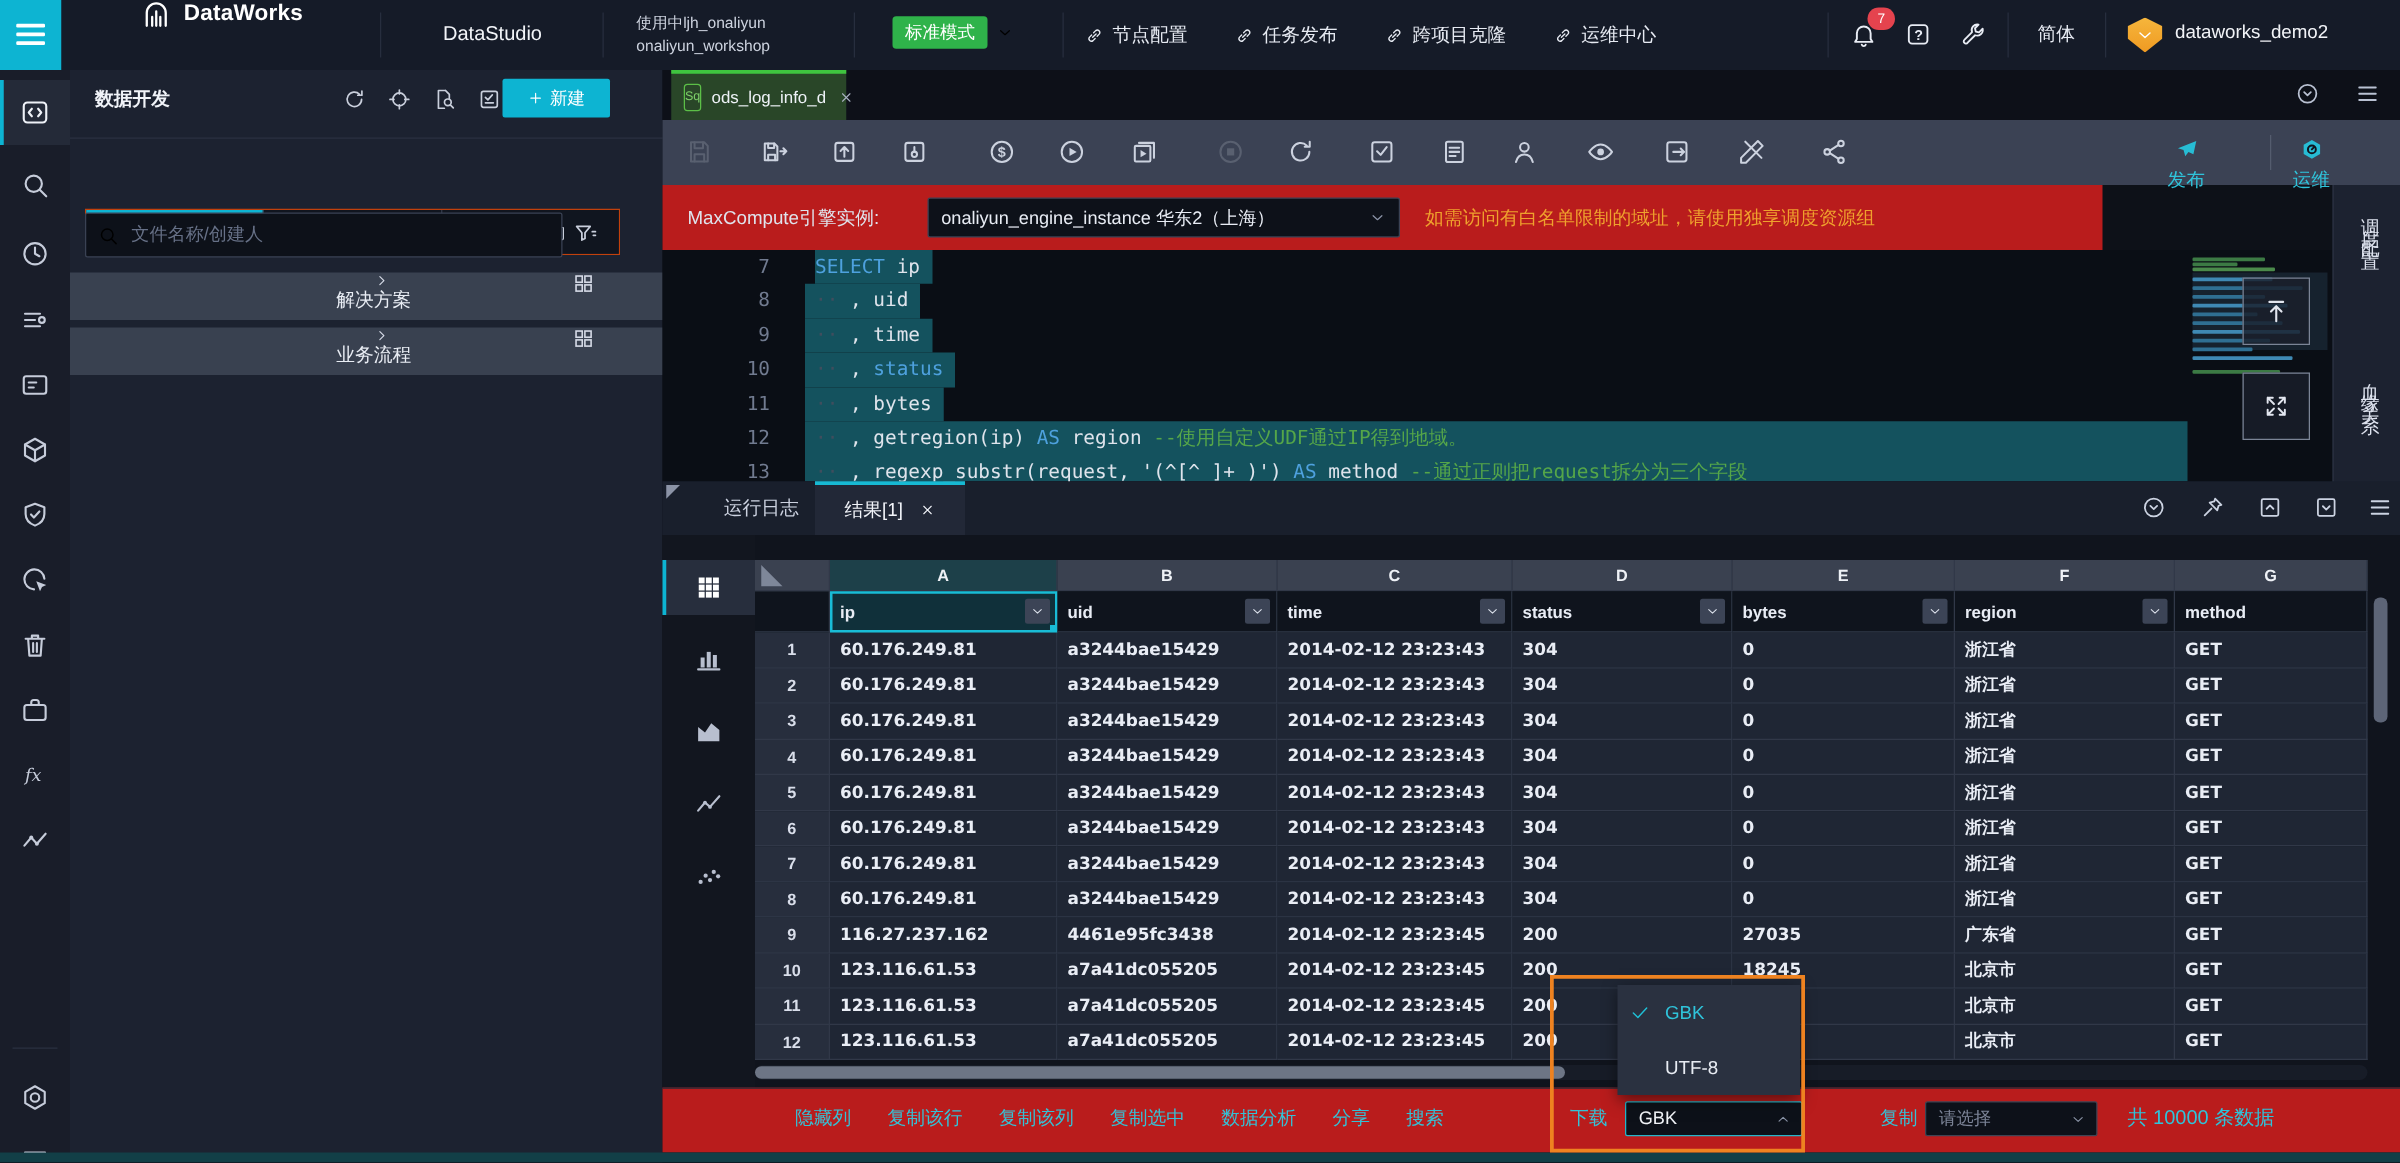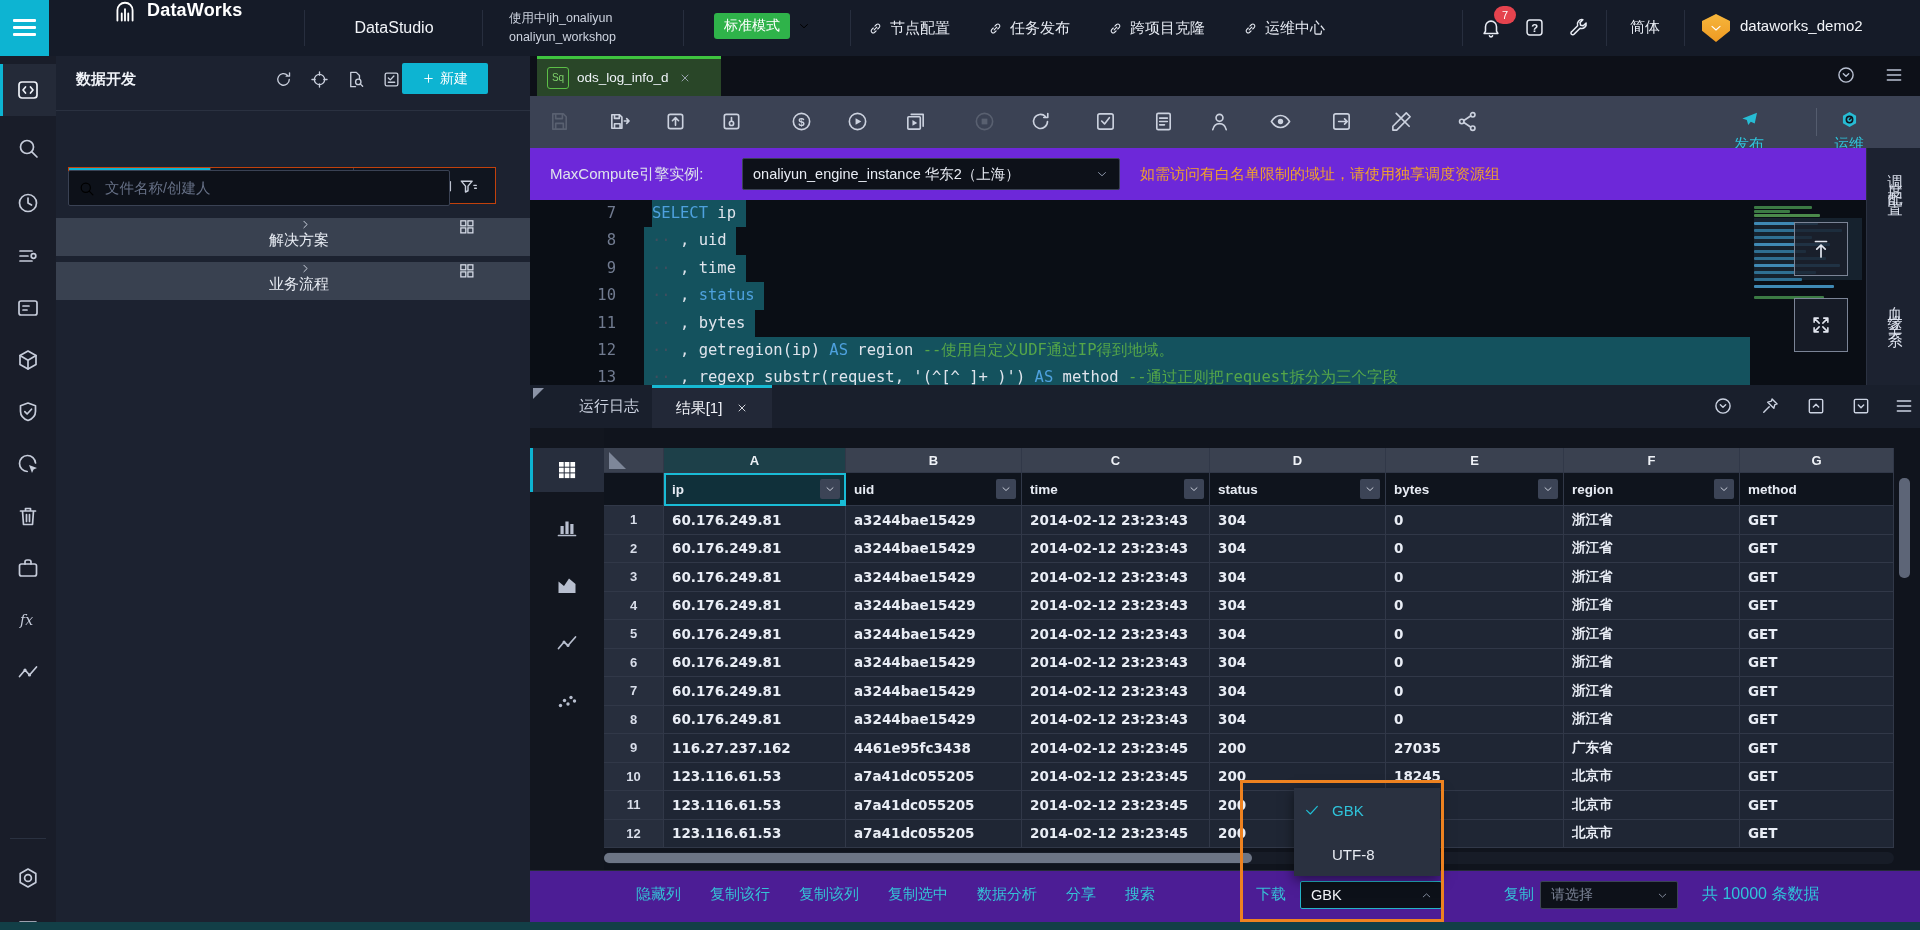--- a/index.html
+++ b/index.html
@@ -53,36 +53,36 @@
   .exp-search input{flex:1;background:transparent;border:none;outline:none;color:#dfe4ee;font-size:14.5px;font-family:inherit;}
   .exp-search input::placeholder{color:#667086;}
   .exp-filter{position:absolute;left:402px;top:121px;cursor:pointer;color:#c9cfdc;}
   .tree-row{position:absolute;left:0;width:474px;height:38px;background:#394150;display:flex;align-items:center;cursor:pointer;flex-direction:column;}
   .tree-row .chev{margin-left:24px;color:#d6dbe7;}
   .tree-row .lbl{margin-left:12px;font-size:15px;color:#e9edf4;}
   .tree-row .grid-ic{position:absolute;right:55px;color:#d6dbe7;cursor:pointer;}
 
   
   .main-tabbar{position:absolute;left:530px;top:56px;width:1390px;height:40px;background:#0d1018;}
-  .ed-tab{position:absolute;left:7px;top:0;width:184px;height:40px;background:#294628;border-top:3px solid #3fc43f;
+  .ed-tab{position:absolute;left:7px;top:0;width:140px;height:40px;background:#294628;border-top:3px solid #3fc43f;
           box-sizing:border-box;display:flex;align-items:center;padding:0 10px;gap:8px;cursor:pointer;}
   .sq-badge{width:20px;height:20px;border:1px solid #5cbf47;border-radius:3px;color:#7ed06a;font-size:10px;display:flex;align-items:center;justify-content:center;}
   .ed-tab .name{color:#eef2f7;font-size:13.5px;}
   .ed-tab .x{color:#aab2c2;margin-left:2px;cursor:pointer;}
   .tabbar-ic{position:absolute;top:9px;color:#b9c1d2;cursor:pointer;}
 
   
   .toolbar{position:absolute;left:530px;top:96px;width:1390px;height:52px;background:#3b4254;}
   .tb-ic{position:absolute;top:14px;cursor:pointer;color:#ccd2df;}
   .tb-ic.dis{color:#596070;cursor:default;}
   .pub-group{position:absolute;top:14px;display:flex;align-items:center;gap:6px;cursor:pointer;color:#2fc3da;font-size:15px;flex-direction:column;}
   .pub-sep{position:absolute;left:1286px;top:12px;width:1px;height:28px;background:#545c6e;}
 
   
-  .engine-row{position:absolute;left:530px;top:148px;width:1390px;height:52px;background:#6d28d9;}
+  .engine-row{position:absolute;left:530px;top:148px;width:1152px;height:52px;background:#b91c1c;}
   .engine-label{position:absolute;left:20px;top:17px;color:#dfe3ec;font-size:15px;}
   .engine-select{position:absolute;left:212px;top:10px;width:378px;height:32px;background:#0d1119;border:1px solid #3a4254;border-radius:2px;
                  box-sizing:border-box;display:flex;align-items:center;padding:0 10px;cursor:pointer;}
   .engine-select .val{flex:1;color:#e8ecf4;font-size:14.5px;}
   .engine-warn{position:absolute;left:610px;top:17px;color:#efa12d;font-size:15px;}
 
   
   .editor{position:absolute;left:530px;top:200px;width:1390px;height:185px;background:#0a0e15;overflow:hidden;}
   .codeline{position:relative;height:27.4px;line-height:27.4px;font-family:"DejaVu Sans Mono","Liberation Mono",monospace;font-size:15.5px;white-space:pre;}
   .codeline .lnum{position:absolute;left:0;top:0;width:86px;text-align:right;color:#717b90;}
@@ -128,21 +128,21 @@
   .g-filter-corner{background:#0f141d;}
   .g-rownum{background:#272e3d;color:#d9deea;font-size:13px;font-weight:bold;display:flex;align-items:center;justify-content:center;cursor:pointer;}
   .g-data{background:#1f2634;color:#e9edf5;font-size:13.5px;font-weight:bold;font-family:"DejaVu Sans","Liberation Sans",sans-serif;
           display:flex;align-items:center;padding-left:8px;cursor:default;white-space:nowrap;}
 
   .hscroll{position:absolute;left:604px;top:852px;width:1290px;height:12px;background:#171c27;border-radius:6px;}
   .hthumb{position:absolute;left:0;top:1px;width:648px;height:10px;background:#6d7585;border-radius:5px;cursor:pointer;}
   .vthumb{position:absolute;left:1899px;top:478px;width:11px;height:100px;background:#5d6577;border-radius:5px;cursor:pointer;}
 
   
-  .res-footer{position:absolute;left:530px;top:870px;width:1390px;height:52px;background:#4c1d95;border-top:1px solid #242b38;box-sizing:border-box;}
+  .res-footer{position:absolute;left:530px;top:870px;width:1390px;height:52px;background:#b91c1c;border-top:1px solid #242b38;box-sizing:border-box;}
   .f-links{position:absolute;left:106px;top:14px;display:flex;gap:29px;}
   .f-link{color:#35c1d6;font-size:15px;cursor:pointer;white-space:nowrap;}
   .f-dl-label{position:absolute;left:726px;top:14px;color:#35c1d6;font-size:15px;cursor:pointer;}
   .f-select{position:absolute;top:10px;height:28px;background:#0d1119;border:1px solid #3c4454;border-radius:2px;box-sizing:border-box;
             display:flex;align-items:center;justify-content:space-between;padding:0 8px 0 10px;cursor:pointer;}
   .f-sel-dl{left:770px;width:142px;border-color:#25b5c9;}
   .f-sel-dl .v{color:#f2f4f8;font-size:14.5px;}
   .f-copy-label{position:absolute;left:974px;top:14px;color:#35c1d6;font-size:15px;cursor:pointer;}
   .f-sel-copy{left:1010px;width:138px;}
   .f-sel-copy .v{color:#7b8396;font-size:14px;}

